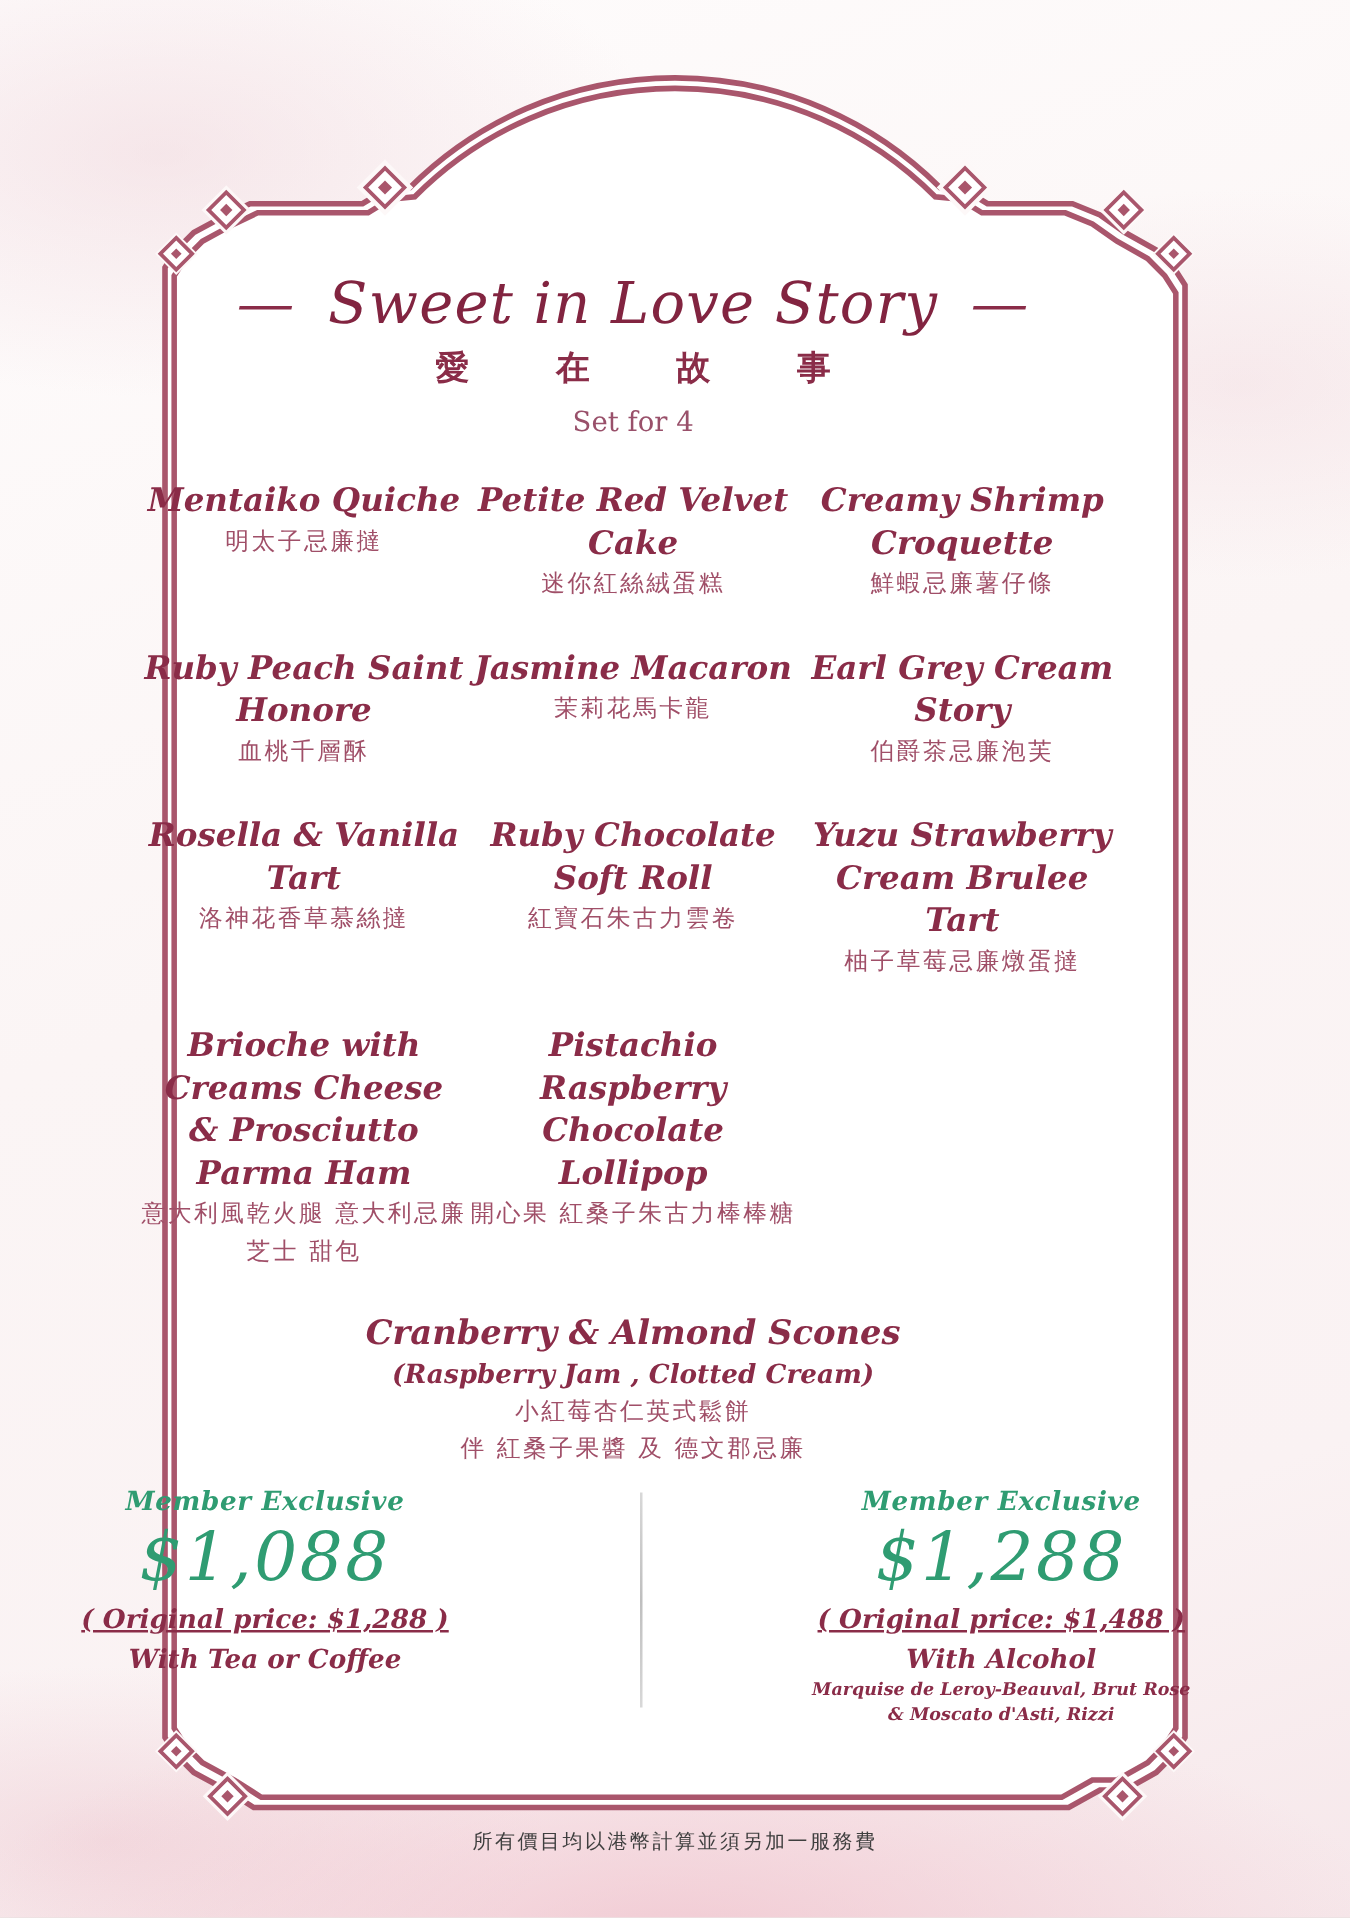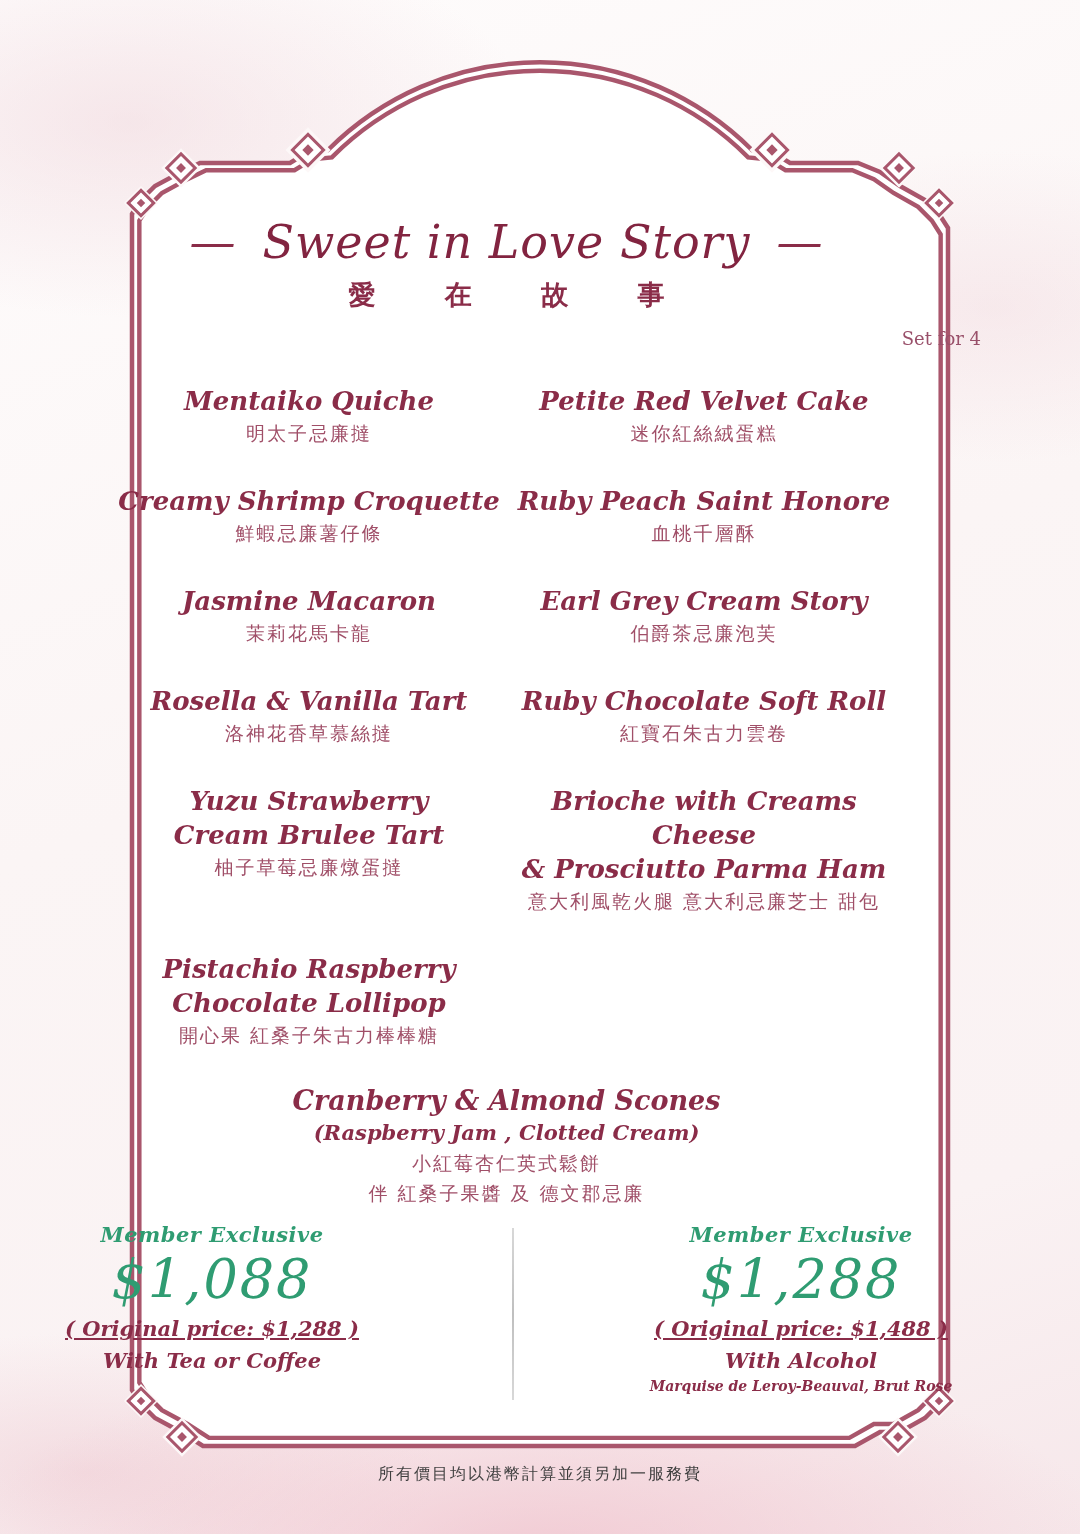--- a/index.html
+++ b/index.html
@@ -17,24 +17,24 @@
     font-family:"DejaVu Serif","Liberation Serif",serif;
   }
   .frame-svg{position:absolute;left:0;top:0;z-index:0;}
   .content{position:absolute;left:16px;top:0;width:949px;z-index:1;text-align:center;color:#872b47;margin-left:16px;}
 
   
   .hdr{padding-top:216px;}
   .title-row{font-size:46px;font-style:italic;font-weight:500;line-height:52px;color:#822440;letter-spacing:1px;}
   .title-row .dash{font-weight:400;padding:0 26px;color:#8a2c48;}
   .title-zh{margin-top:8px;font-size:27px;line-height:38px;letter-spacing:30px;text-indent:30px;color:#8a2c48;font-weight:600;}
-  .set-label{margin-top:10px;font-size:18px;line-height:30px;color:#99506a;text-align:right;}
-
-  
-  .menu{width:790px;margin:30px auto 0;display:grid;grid-template-columns:1fr 1fr;row-gap:36px;}
+  .set-label{margin-top:10px;font-size:22px;line-height:30px;color:#99506a;}
+
+  
+  .menu{width:790px;margin:30px auto 0;display:grid;grid-template-columns:1fr 1fr 1fr;row-gap:36px;}
   .cell{align-self:start;}
   .item-name{font-size:26px;font-style:italic;font-weight:600;line-height:34px;color:#8a2c48;}
   .item-zh{font-size:19px;line-height:30px;color:#a04f68;letter-spacing:2px;}
 
   
   .feature{margin-top:34px;}
   .feature .item-name{font-size:27px;}
   .feature-sub{font-size:21px;font-style:italic;font-weight:600;line-height:30px;color:#8a2c48;}
   .feature .item-zh{line-height:30px;}
 
@@ -212,20 +212,21 @@
         <div class="orig-price">( Original price: $1,288 )</div>
         <div class="price-note">With Tea or Coffee</div>
       </div>
       <div class="v-divider"></div>
       <div class="price-block right">
         <div class="member-label">Member Exclusive</div>
         <div class="price-value">$1,288</div>
         <div class="orig-price">( Original price: $1,488 )</div>
         <div class="price-note">With Alcohol</div>
         <div class="wine-note">Marquise de Leroy-Beauval, Brut Rose</div>
+        <div class="wine-note">&amp; Moscato d'Asti, Rizzi</div>
       </div>
     </div>
 
   </div>
 
   <div class="footer">
     <div class="footer-zh">所有價目均以港幣計算並須另加一服務費</div>
   </div>
 
 </div>

